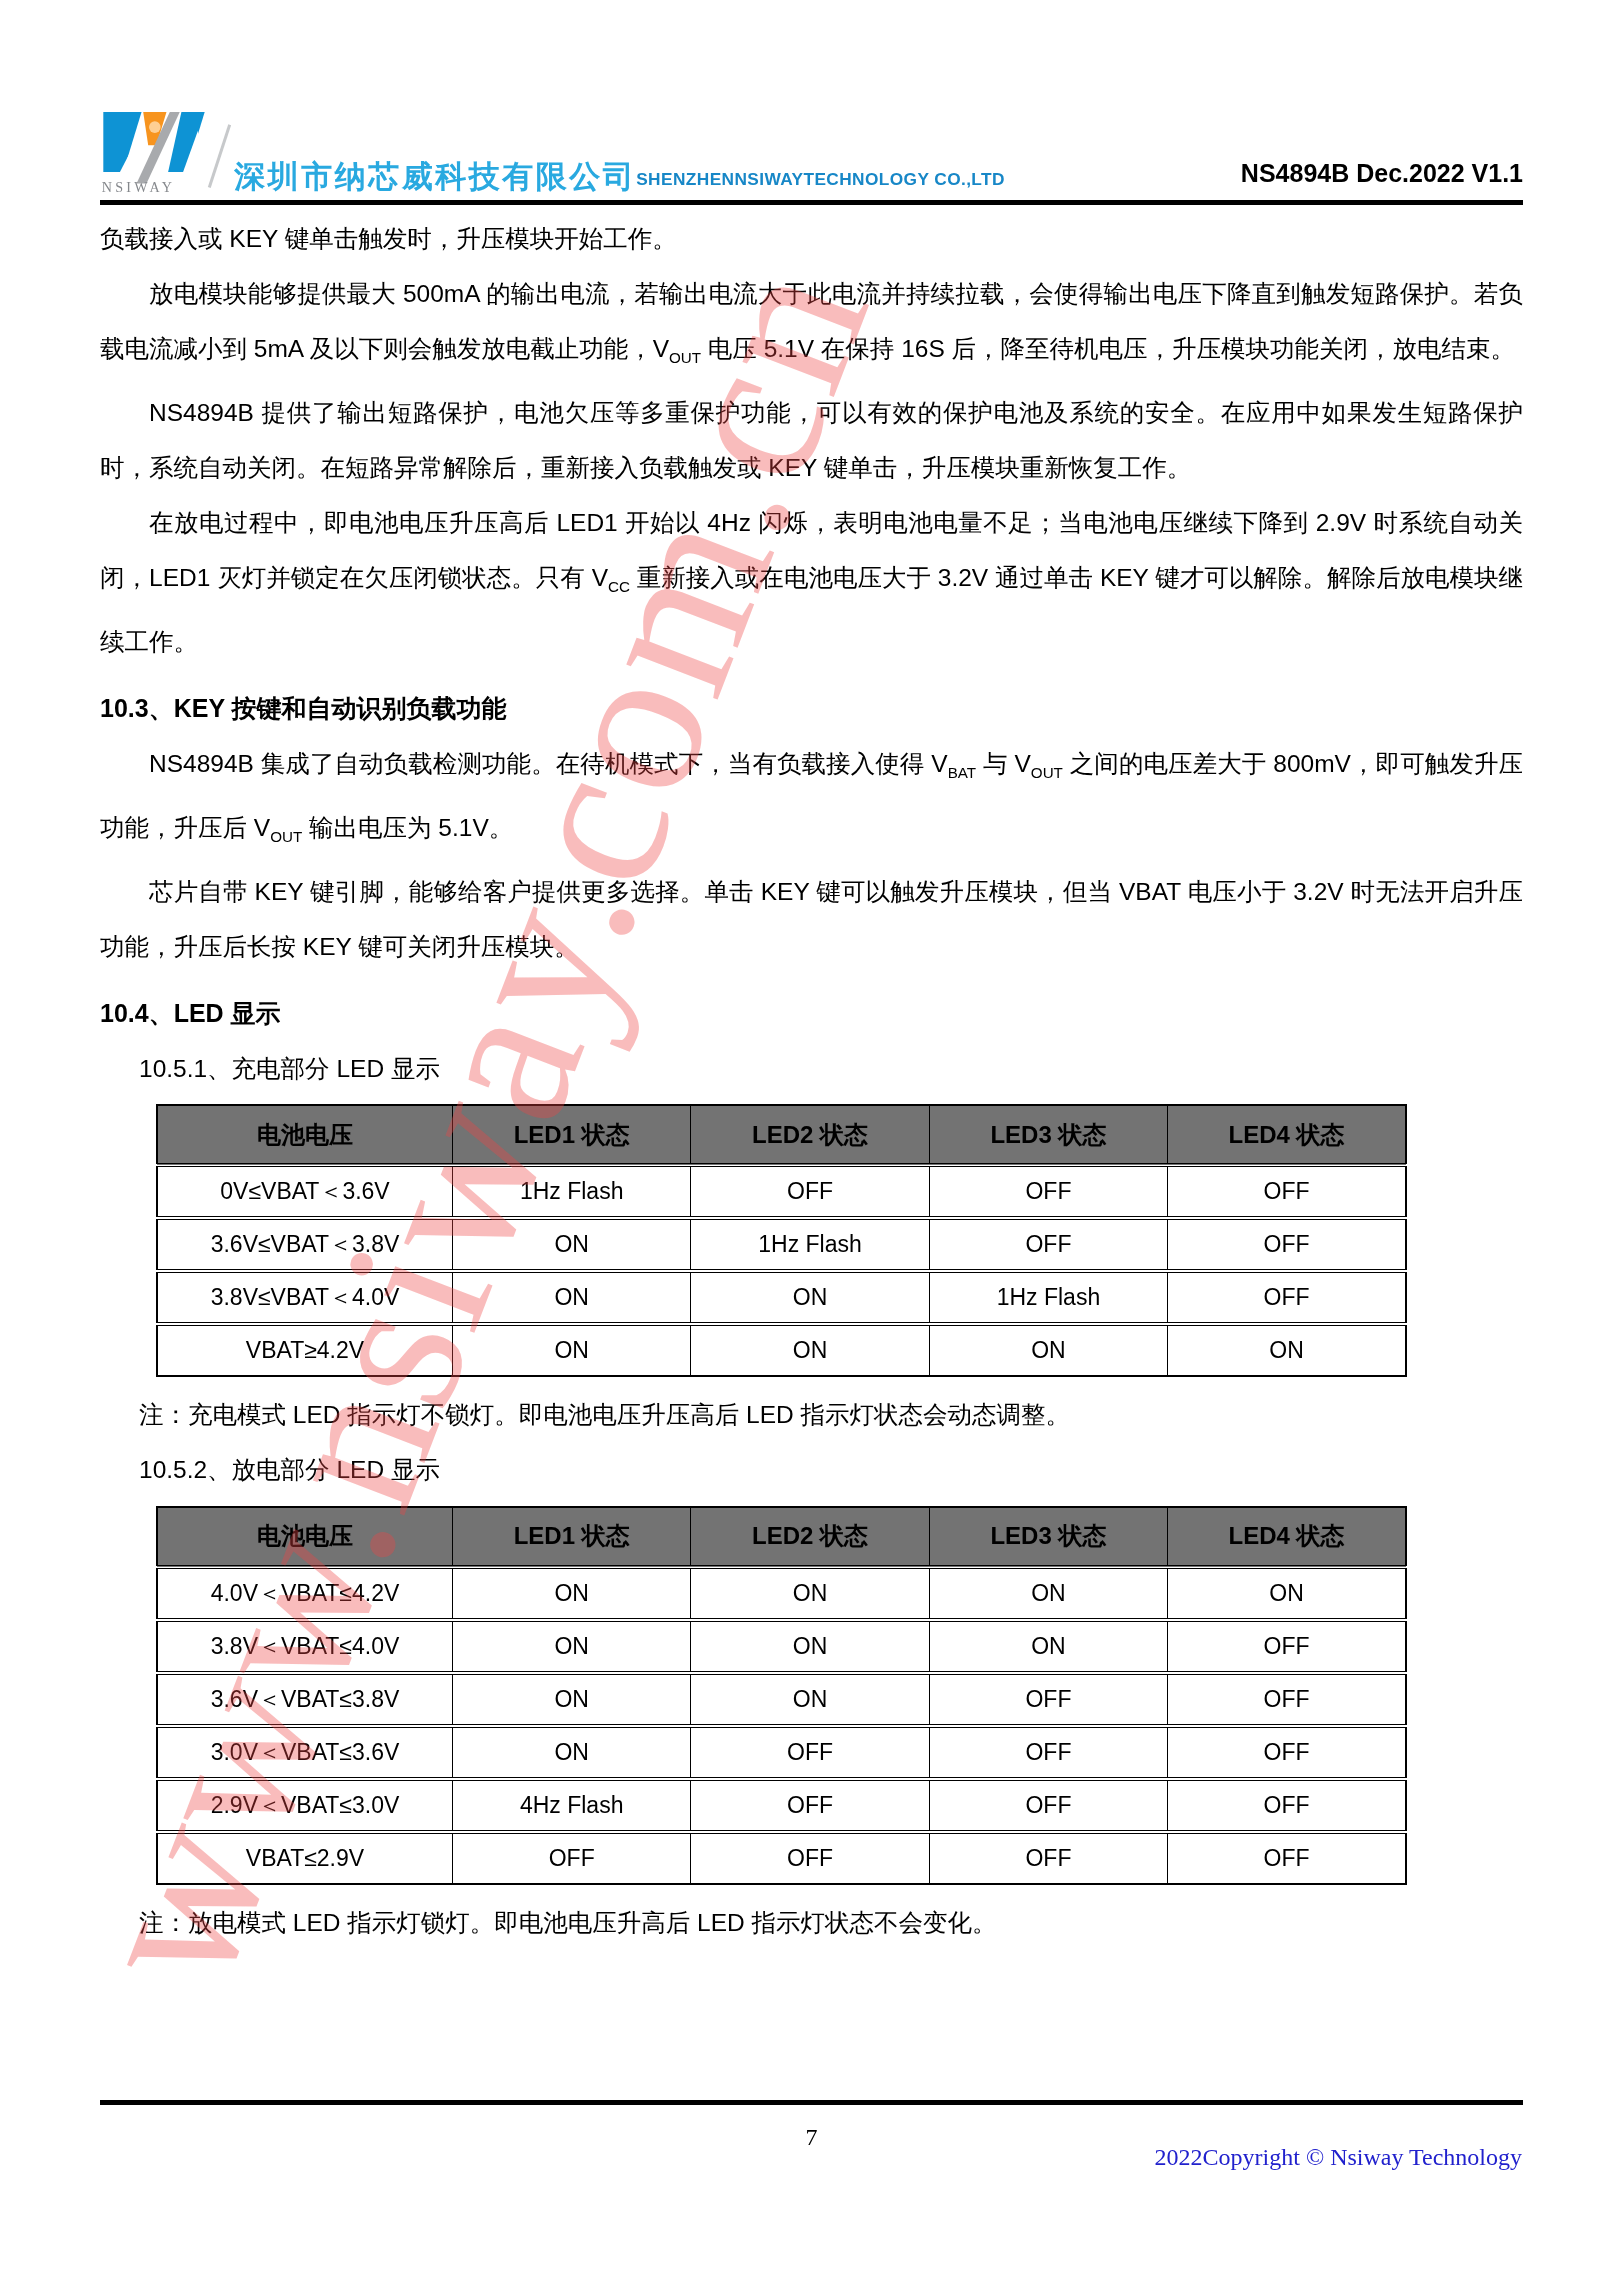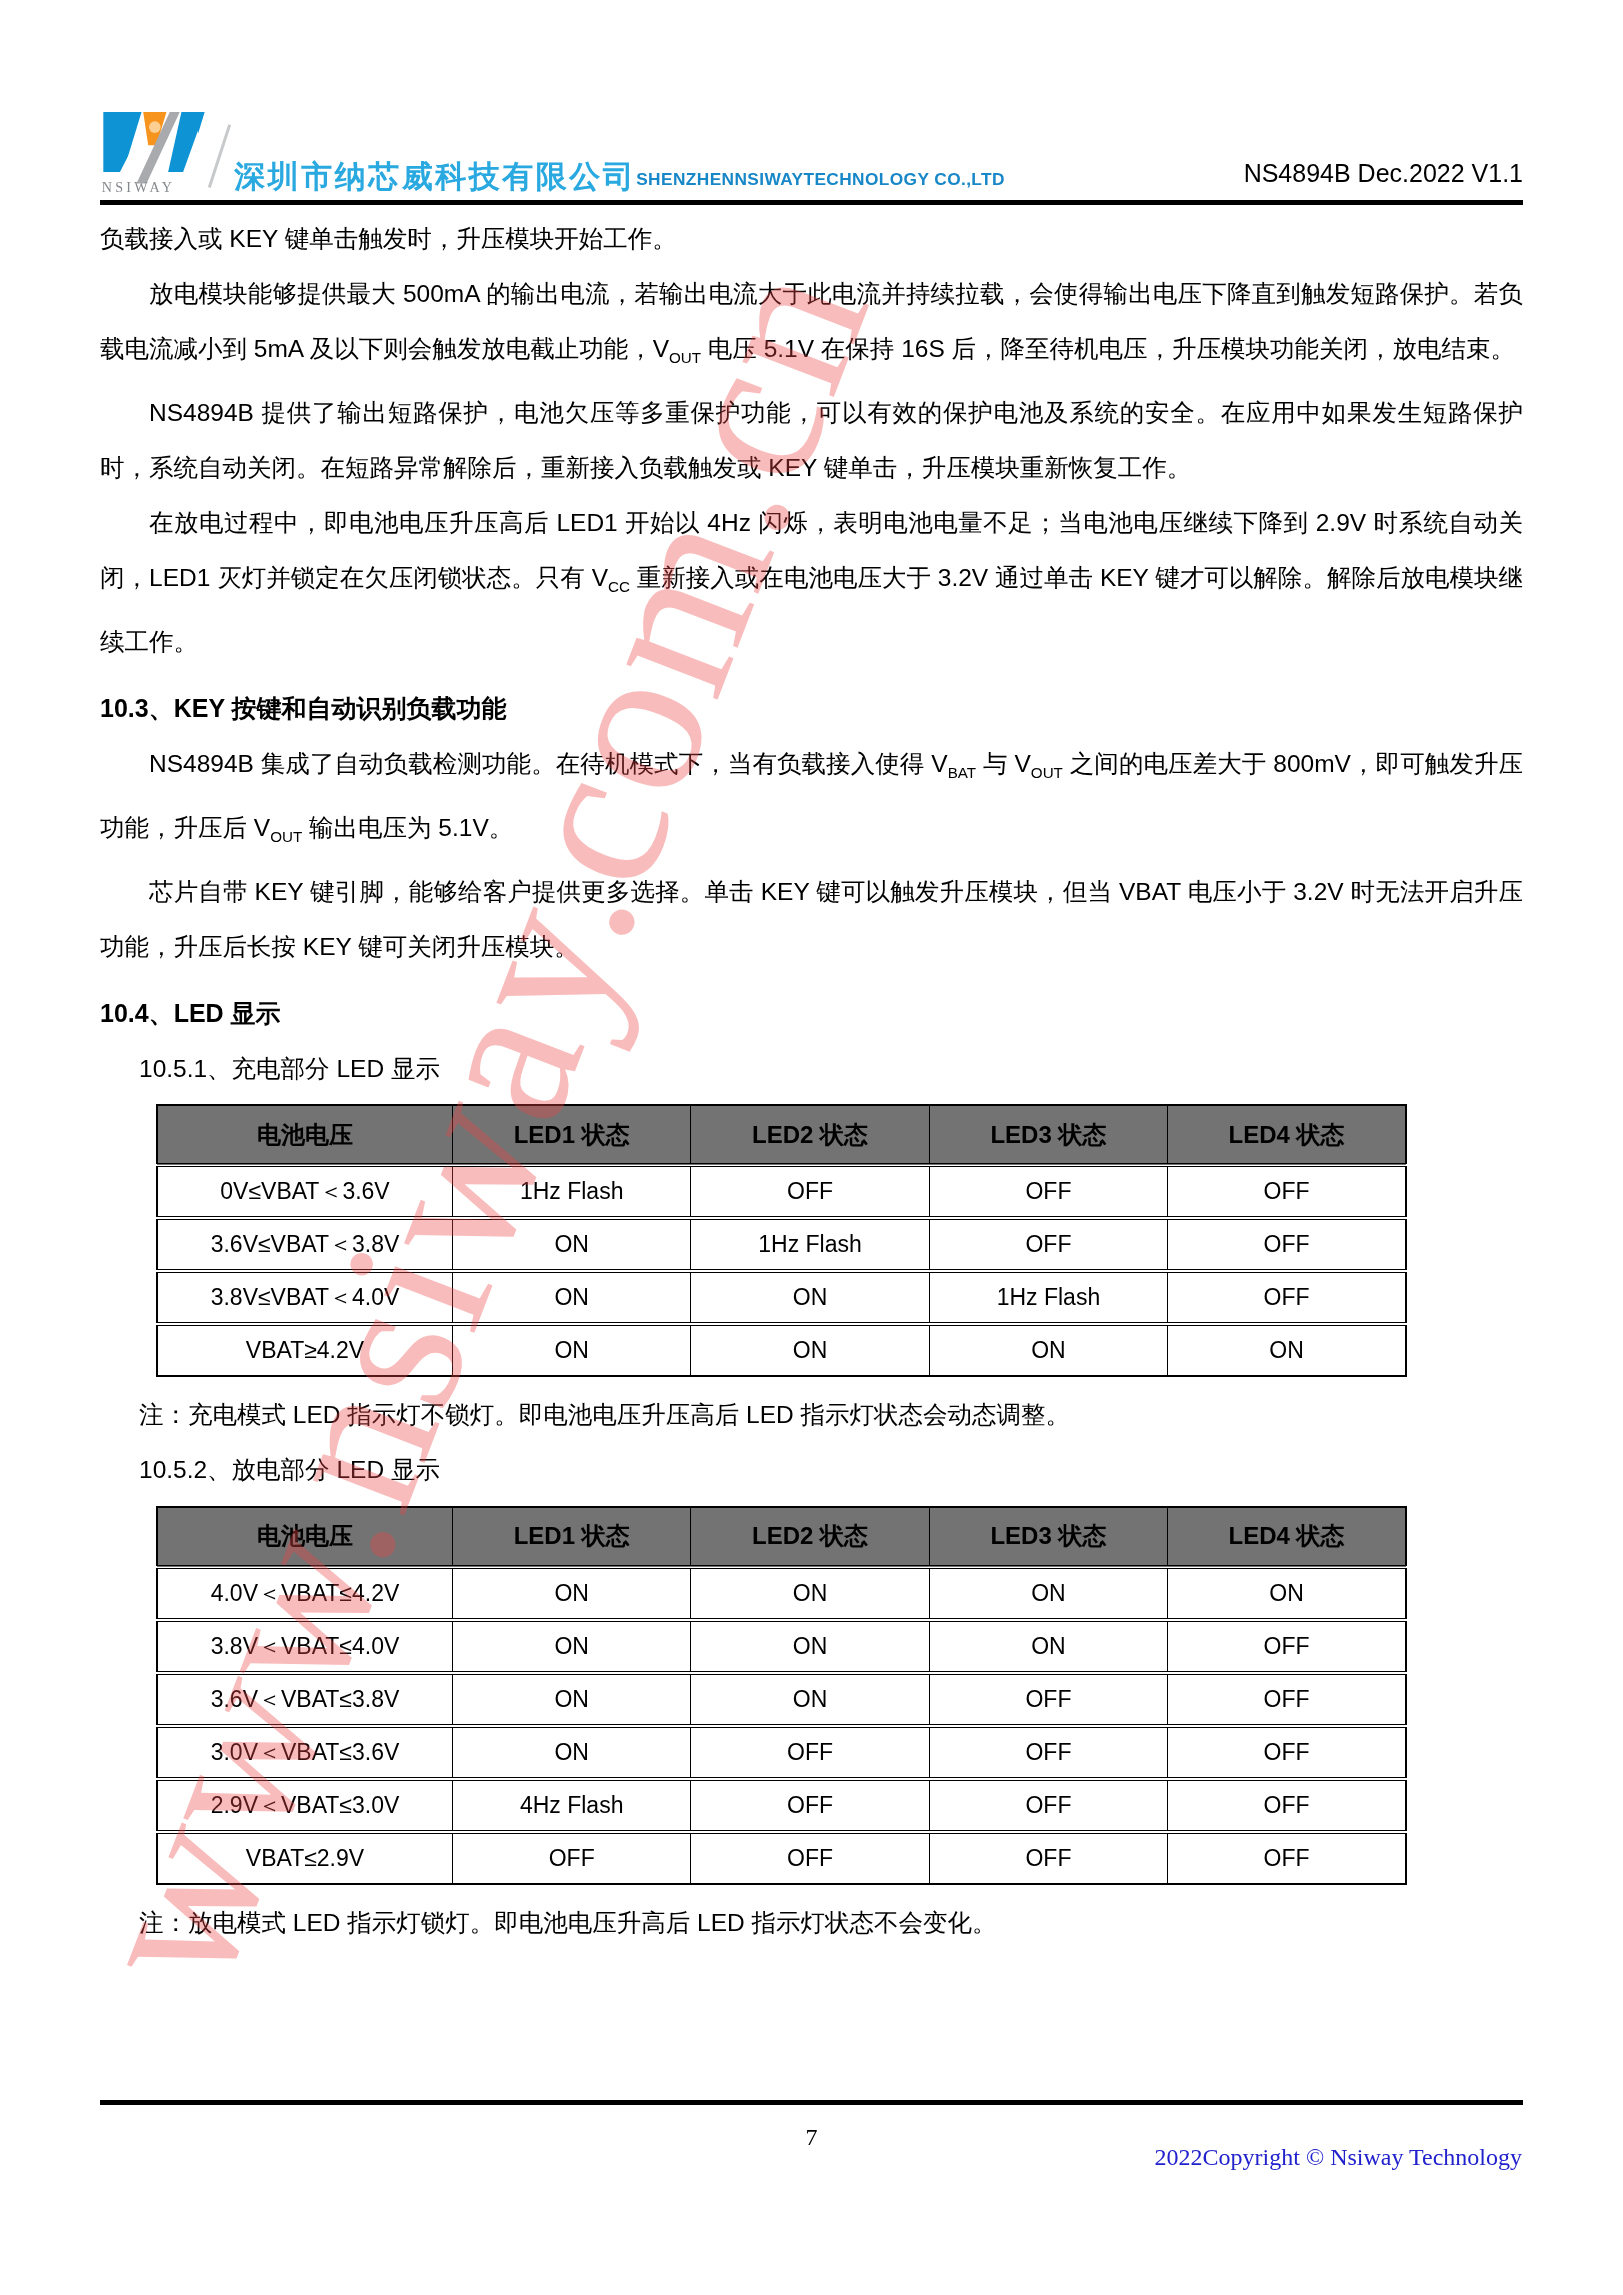--- a/index.html
+++ b/index.html
@@ -15,21 +15,21 @@
     color:rgba(237,70,70,0.36);white-space:nowrap;
   }
   
   .header{position:absolute;left:100px;right:100px;top:108px;display:flex;justify-content:space-between;align-items:flex-end;z-index:1;}
   .brand{display:flex;align-items:flex-end;gap:8.5px;}
   .logo-box{width:108px;height:88px;flex:0 0 auto;}
   .logo-divider{width:2.5px;height:66px;background:#c7c9cb;transform:rotate(18deg);margin:0 5px 6.8px 1.7px;}
   .brand-names{display:flex;flex-direction:row;justify-content:flex-end;padding-bottom:1.7px;}
   .brand-cn{font-size:31px;font-weight:bold;color:#29a9e0;letter-spacing:2.5px;line-height:1.15;}
   .brand-en{font-size:17.3px;font-weight:bold;color:#1787c7;letter-spacing:0.4px;line-height:1.2;margin-top:10px;}
-  .doc-version{font-size:25px;font-weight:normal;padding-bottom:8.5px;}
+  .doc-version{font-size:25px;font-weight:bold;padding-bottom:8.5px;}
   .header-rule{position:absolute;left:100px;right:100px;top:200px;height:5px;background:#000;z-index:1;}
   
   .content{position:absolute;left:100px;right:100px;top:211px;z-index:1;}
   .para{font-size:24.5px;line-height:55px;text-align:justify;text-indent:49px;}
   .para.no-indent{text-indent:0;}
   .para sub{font-size:0.62em;}
   .heading{font-size:25px;font-weight:bold;line-height:55px;margin-top:12px;}
   .subheading{font-size:24.5px;line-height:55px;text-indent:39px;}
   .note{font-size:24.5px;line-height:55px;text-indent:39px;}
   

